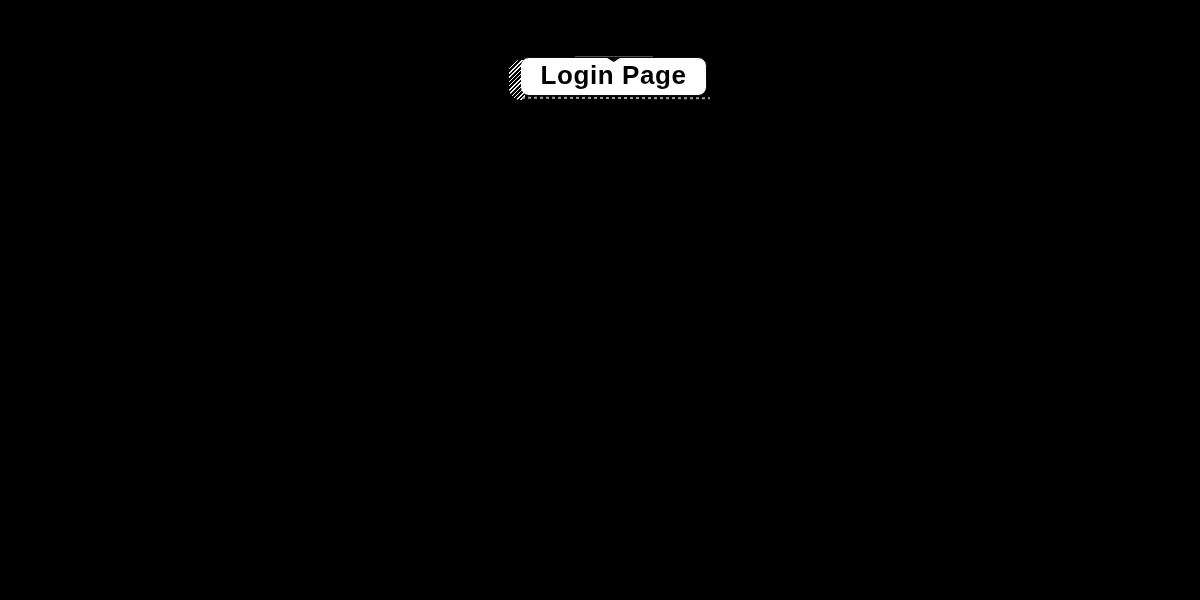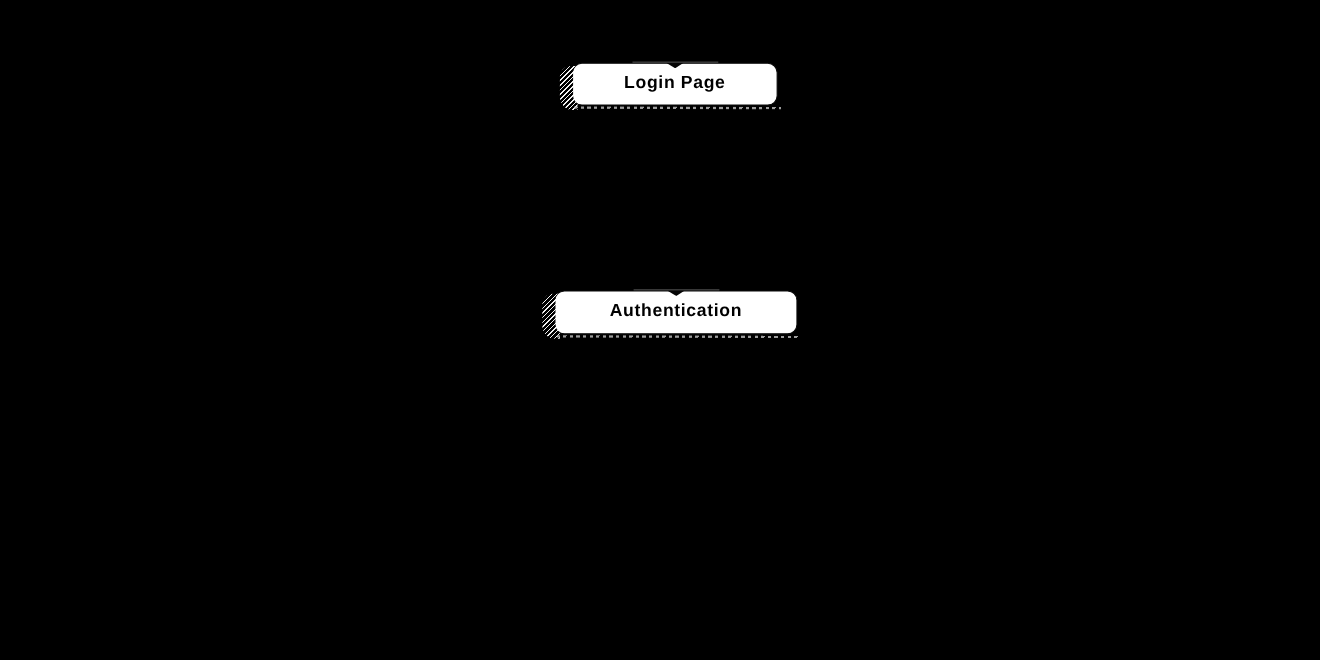--- a/index.html
+++ b/index.html
@@ -28,21 +28,21 @@
     box-sizing: border-box;
     background: #ffffff;
     border: 1.5px solid #0b0b0b;
     border-radius: 9px;
     display: flex;
     align-items: center;
     justify-content: center;
   }
   .node .label {
     font-weight: 700;
-    font-size: 16px;
+    font-size: 26px;
     letter-spacing: 0.6px;
     color: #000000;
     white-space: nowrap;
     transform: translateY(-1px);
   }
   
   .hatch {
     position: absolute;
     left: -12px;
     top: 2px;
@@ -115,22 +115,15 @@
   </svg>
 
   <div class="node node-login">
     <div class="hatch"></div>
     <div class="topline"></div>
     <div class="notch"></div>
     <div class="underline"></div>
     <span class="label">Login Page</span>
   </div>
 
-  <div class="node node-auth">
-    <div class="hatch"></div>
-    <div class="topline"></div>
-    <div class="notch"></div>
-    <div class="underline"></div>
-    <span class="label">Authentication</span>
-  </div>
 
 
 </div>
 
 </body></html>

